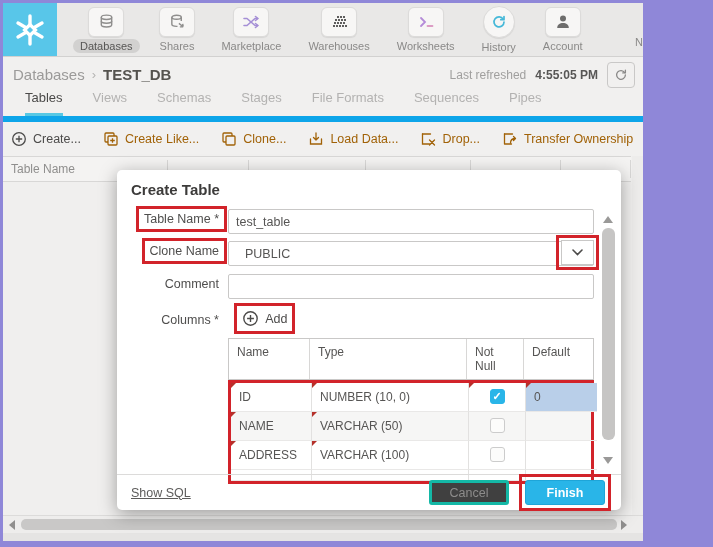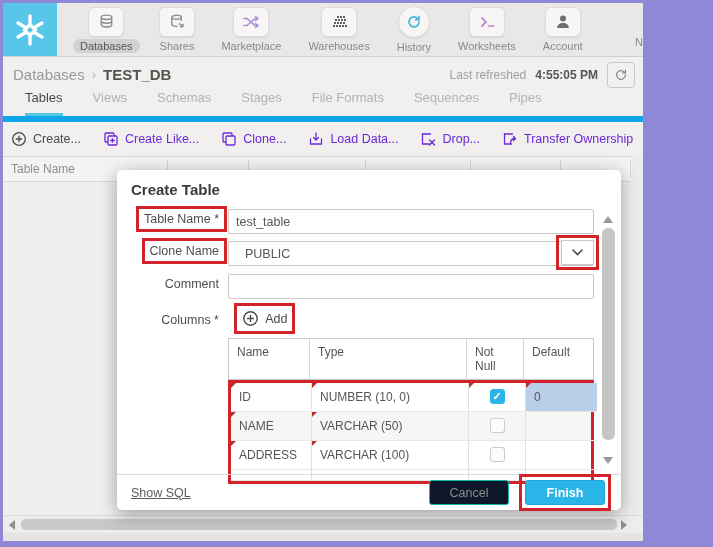--- a/index.html
+++ b/index.html
@@ -36,21 +36,21 @@
   .refresh-btn{width:28px; height:26px; border:1px solid #c9c8c7; border-radius:4px; background:#f1f0ef; display:flex; align-items:center; justify-content:center; cursor:pointer;}
 
   
   .tabs-row{height:30px; display:flex; align-items:flex-end; gap:30px; padding-left:22px; border-bottom:6px solid #0ea5e9; flex:0 0 auto;}
   .tab{font-size:13px; color:#b3b2b1; padding-bottom:8px; border-bottom:3px solid transparent; cursor:pointer; white-space:nowrap;}
   .tab.active{color:#4a4948; border-bottom-color:#57c8e4;}
 
   
   .toolbar{height:34px; display:flex; align-items:center; gap:22px; padding-left:8px; flex:0 0 auto;}
   .tool{display:flex; align-items:center; gap:6px; font-size:12.5px; color:#4c4b4a; cursor:pointer; white-space:nowrap;}
-  .tool.disabled{color:#6d28d9; cursor:default;text-align:right;}
+  .tool.disabled{color:#a16207; cursor:default;text-align:right;}
 
   
   .grid-wrap{position:relative; flex:1 1 auto; overflow:hidden;}
   .grid-header{position:absolute; left:0; right:12px; top:0; height:26px; background:#f4f3f2; border-top:1px solid #d8d7d6; border-bottom:1px solid #d8d7d6; font-size:12px; color:#8f8e8d;}
   .gh-cell{position:absolute; top:5px;}
   .gh-sep{position:absolute; top:3px; bottom:3px; width:1px; background:#d8d7d6;}
   .grid-body{position:absolute; left:0; right:12px; top:26px; bottom:0; background:#f0efee;}
   .vtrack{position:absolute; right:0; top:0; bottom:0; width:11px; background:#edecEB; background:#edeceb;}
 
   
@@ -95,21 +95,21 @@
   .dlg-scroll{position:absolute; right:6px; top:44px; width:13px; height:250px;}
   .v-arrow{position:absolute; left:1px; width:0; height:0; border-left:5.5px solid transparent; border-right:5.5px solid transparent; cursor:pointer;}
   .v-arrow.up{top:2px; border-bottom:7px solid #9a9998;}
   .v-arrow.down{bottom:0; border-top:7px solid #9a9998;}
   .v-thumb{position:absolute; left:0; top:14px; width:13px; height:212px; background:#c6c5c4; border-radius:6px; cursor:grab;}
   
   .dlg-footer{position:absolute; left:0; right:0; bottom:0; height:36px; border-top:1px solid #dcdbda; display:flex; align-items:center; padding:0 10px 0 14px;}
   .show-sql{font-size:12.5px; color:#5d5c5b; text-decoration:underline; cursor:pointer;}
   .foot-btns{margin-left:auto; display:flex; align-items:center; gap:10px;}
   .btn{height:25px; min-width:80px; font-family:"Liberation Sans",sans-serif; font-size:12.5px; border-radius:3px; cursor:pointer; display:inline-flex; align-items:center; justify-content:center; padding:0 14px;}
-  .btn.cancel{background:#0f172a; border:1px solid #14b8a6; color:#8d8c8b;margin-left:8px;}
+  .btn.cancel{background:#404040; border:3px solid #14b8a6; color:#8d8c8b;margin-left:8px;}
   .btn.finish{background:var(--accent); border:1px solid #1ea5d8; color:#fff; font-weight:bold;}
   .ann-finish{display:inline-block; padding:3px;}
   svg{display:block;}
 </style>
 </head>
 <body>
 
 <div class="frame">
   <div class="app">
 
@@ -175,36 +175,36 @@
               <rect x="3" y="12" width="2" height="2"></rect>
                 <rect x="6" y="12" width="2" height="2"></rect>
                 <rect x="9" y="12" width="2" height="2"></rect>
                 <rect x="12" y="12" width="2" height="2"></rect>
                 <rect x="15" y="12" width="2" height="2"></rect>
             </svg>
           </span>
           <span class="nav-label">Warehouses</span>
         </div>
         <div class="nav-item">
+          <span class="icon-tile">
+            <svg width="18" height="18" viewBox="0 0 18 18" fill="none" stroke-linecap="round">
+              <path d="M4 5 l4 4 l-4 4" stroke="#b48bd8" stroke-width="1.8"></path>
+              <path d="M10.5 13 h5" stroke="#dc9cc4" stroke-width="1.8"></path>
+            </svg>
+          </span>
+          <span class="nav-label">Worksheets</span>
+        </div>
+        <div class="nav-item">
           <span class="icon-tile round">
             <svg width="18" height="18" viewBox="0 0 18 18" fill="none">
               <path d="M13.2 6.2 a5 5 0 1 0 .8 2.8" stroke="#45b8d8" stroke-width="1.7" stroke-linecap="round"></path>
               <path d="M14 3.5 v3.2 h-3.2" stroke="#45b8d8" stroke-width="1.7" stroke-linecap="round" stroke-linejoin="round"></path>
             </svg>
           </span>
           <span class="nav-label">History</span>
-        </div>
-        <div class="nav-item">
-          <span class="icon-tile">
-            <svg width="18" height="18" viewBox="0 0 18 18" fill="none" stroke-linecap="round">
-              <path d="M4 5 l4 4 l-4 4" stroke="#b48bd8" stroke-width="1.8"></path>
-              <path d="M10.5 13 h5" stroke="#dc9cc4" stroke-width="1.8"></path>
-            </svg>
-          </span>
-          <span class="nav-label">Worksheets</span>
         </div>
         <div class="nav-item">
           <span class="icon-tile">
             <svg width="18" height="18" viewBox="0 0 18 18" fill="#6e6d6c">
               <circle cx="9" cy="5.6" r="3"></circle>
               <path d="M3.2 15 c0-3.4 2.6-5 5.8-5 s5.8 1.6 5.8 5 z"></path>
             </svg>
           </span>
           <span class="nav-label">Account</span>
         </div>

